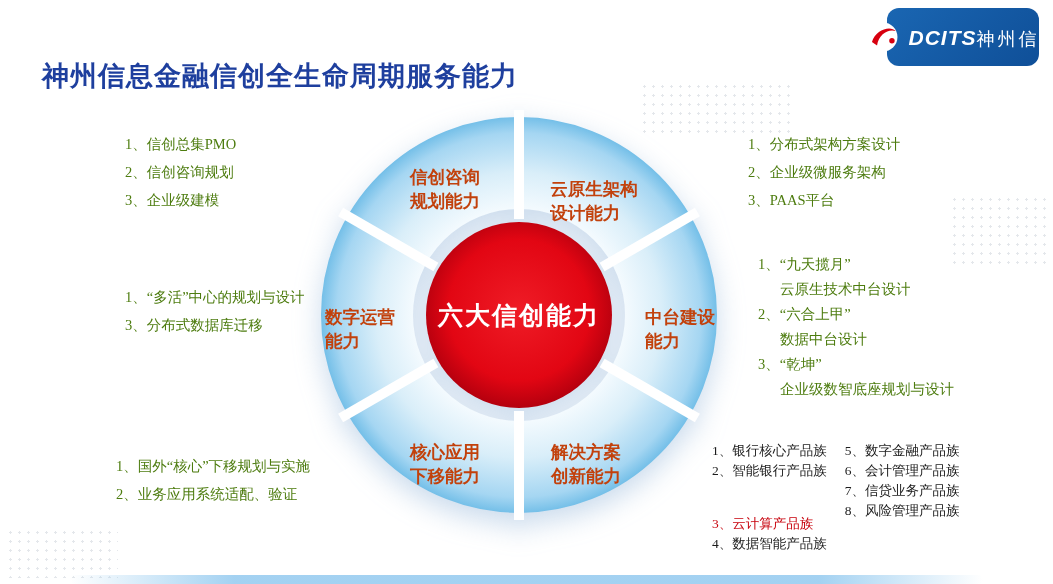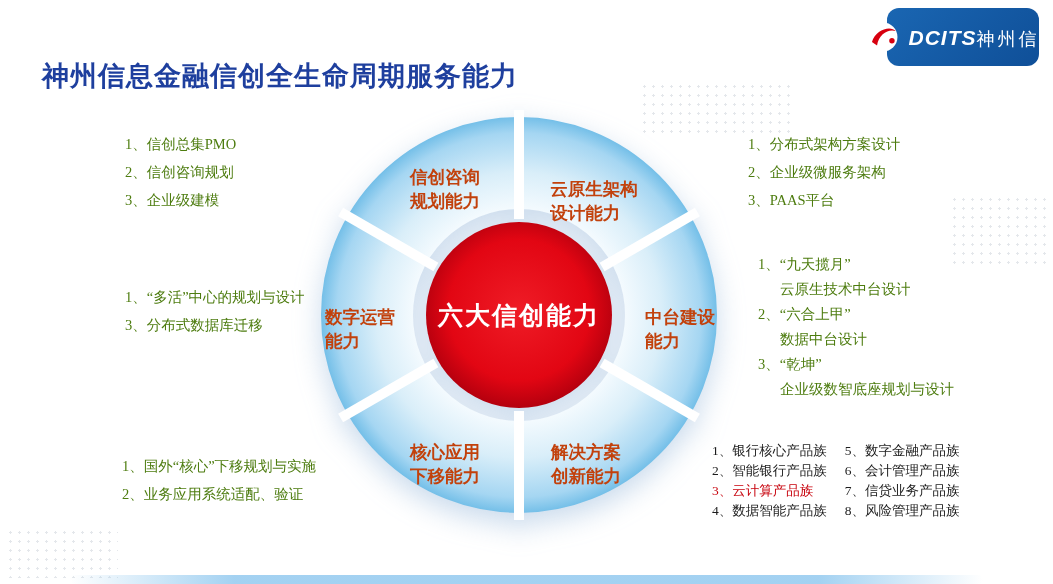--- a/index.html
+++ b/index.html
@@ -32,21 +32,21 @@
 
   
   .list { position:absolute; font-size:14.5px; color:#4d7c0f; white-space:nowrap;font-family:Liberation Serif, serif; }
   .list .li { line-height:28px; }
   .platform .li-main { line-height:25px; }
   .platform .li-sub  { line-height:25px; padding-left:22px; }
 
   
   .products { position:absolute; display:flex; gap:18px; font-size:13.5px; color:#1c1c1c; white-space:nowrap; }
   .products .pli { line-height:20px;font-family:Liberation Serif, serif; }
-  .hl { color:#c7000b; }
+  .hl { color:#c7000b;margin-top:33px; }
 
   
   #wheel { position:absolute; left:314px; top:110px; width:410px; height:410px; }
   #wheel svg.ring { position:absolute; left:0; top:0; width:410px; height:410px;
     filter:drop-shadow(0 10px 14px rgba(100,150,200,0.35)); }
   .seg-label {
     position:absolute; transform:translate(-50%,-50%);
     text-align:left; color:#c2410c; font-weight:700;
     font-size:17.5px; line-height:1.35; white-space:nowrap;
   }
@@ -115,21 +115,21 @@
 
   <div class="list platform" style="left:758px;top:252px;">
     <div class="li-main">1、“九天揽月”</div>
     <div class="li-sub">云原生技术中台设计</div>
     <div class="li-main">2、“六合上甲”</div>
     <div class="li-sub">数据中台设计</div>
     <div class="li-main">3、“乾坤”</div>
     <div class="li-sub">企业级数智底座规划与设计</div>
   </div>
 
-  <div class="list" style="left:122px;top:452px;">
+  <div class="list" style="left:116px;top:452px;">
     <div class="li">1、国外“核心”下移规划与实施</div>
     <div class="li">2、业务应用系统适配、验证</div>
   </div>
 
   <div class="products" style="left:712px;top:441px;">
     <div class="pcol">
       <div class="pli">1、银行核心产品族</div>
       <div class="pli">2、智能银行产品族</div>
       <div class="pli hl">3、云计算产品族</div>
       <div class="pli">4、数据智能产品族</div>

